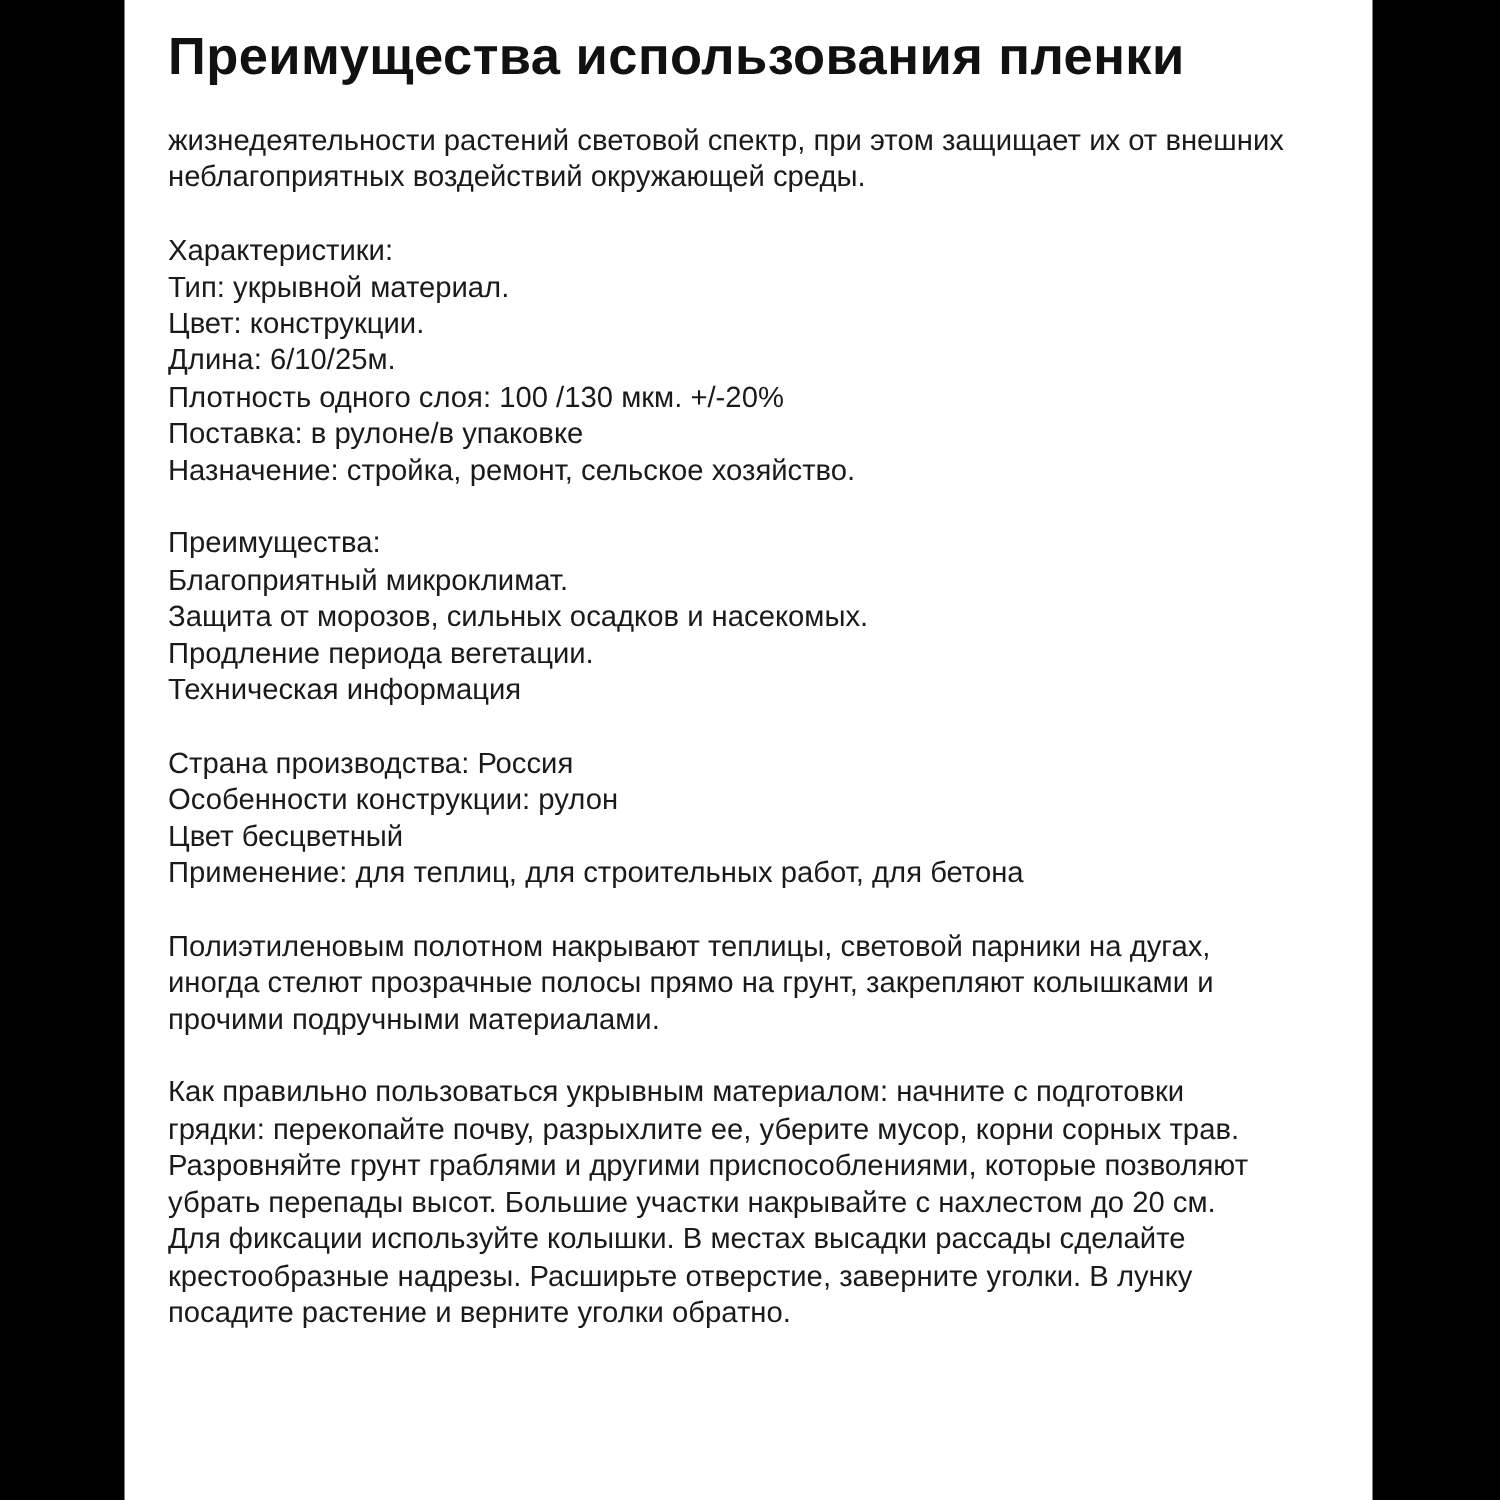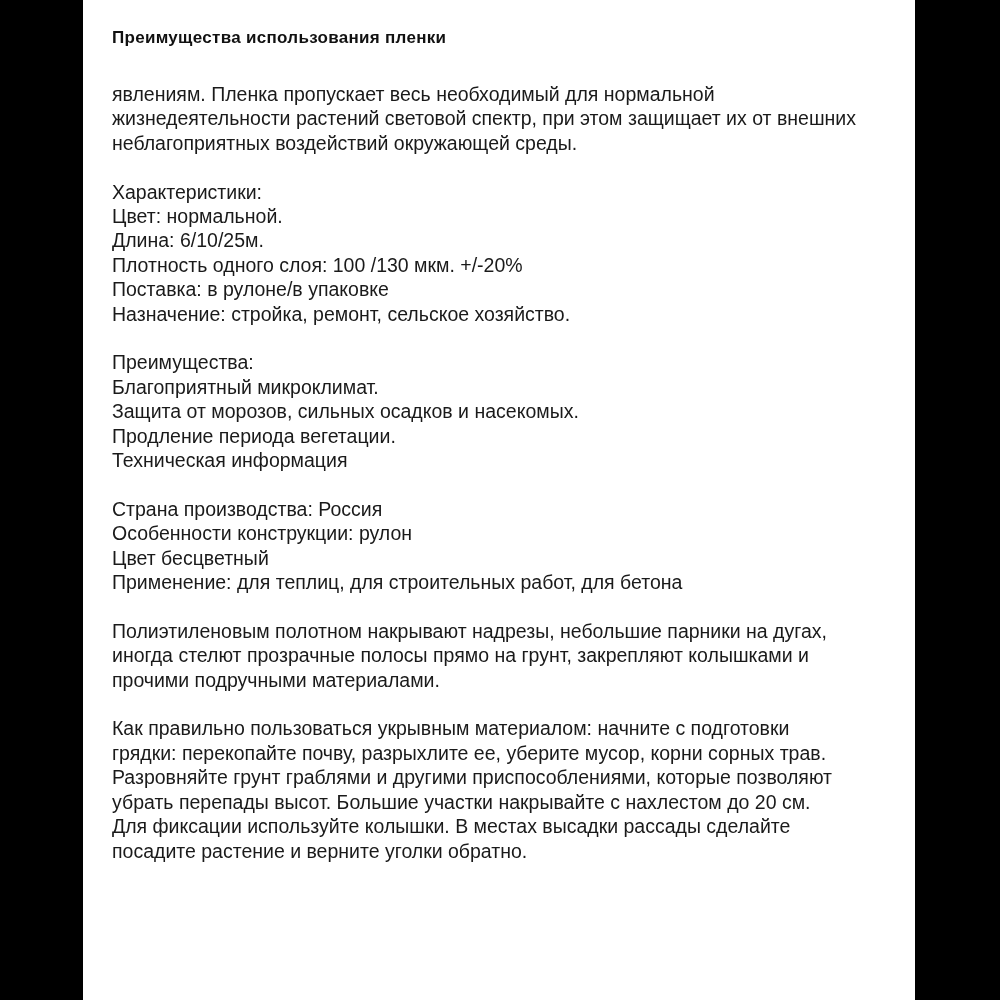--- a/index.html
+++ b/index.html
@@ -35,21 +35,21 @@
   .content {
     padding: 22px 12px 0 29px;
     font-family: "Liberation Sans", sans-serif;
     font-size: 19.5px;
     line-height: 24.4px;
     color: #1a1a1a;
     -webkit-font-smoothing: antialiased;
   }
   .title {
     margin: 0 0 28px 0;
-    font-size: 17px;
+    font-size: 35px;
     line-height: 32px;
     font-weight: 700;
     letter-spacing: 0.3px;
     color: #111111;
   }
   .block { margin: 0 0 24.4px 0; }
   .line  { white-space: nowrap; }
   .bold  { font-weight: 400; }
 </style>
 </head>
@@ -58,28 +58,28 @@
 <div class="stage">
   <div class="side-bar left"></div>
   <div class="side-bar right"></div>
 
   <div class="card">
     <div class="content">
 
       <h1 class="title">Преимущества использования пленки</h1>
 
       <div class="block">
-        <div class="line">явлениям. Пленка пропускает весь необходимый для нормальной</div>
         <div class="line">жизнедеятельности растений световой спектр, при этом защищает их от внешних</div>
         <div class="line">неблагоприятных воздействий окружающей среды.</div>
       </div>
 
       <div class="block">
         <div class="line bold">Характеристики:</div>
-        <div class="line">Цвет: нормальной.</div>
+        <div class="line">Тип: укрывной материал.</div>
+        <div class="line">Цвет: конструкции.</div>
         <div class="line">Длина: 6/10/25м.</div>
         <div class="line">Плотность одного слоя: 100 /130 мкм. +/-20%</div>
         <div class="line">Поставка: в рулоне/в упаковке</div>
         <div class="line">Назначение: стройка, ремонт, сельское хозяйство.</div>
       </div>
 
       <div class="block">
         <div class="line bold">Преимущества:</div>
         <div class="line">Благоприятный микроклимат.</div>
         <div class="line">Защита от морозов, сильных осадков и насекомых.</div>
@@ -88,29 +88,30 @@
       </div>
 
       <div class="block">
         <div class="line">Страна производства: Россия</div>
         <div class="line">Особенности конструкции: рулон</div>
         <div class="line">Цвет бесцветный</div>
         <div class="line">Применение: для теплиц, для строительных работ, для бетона</div>
       </div>
 
       <div class="block">
-        <div class="line">Полиэтиленовым полотном накрывают надрезы, небольшие парники на дугах,</div>
+        <div class="line">Полиэтиленовым полотном накрывают теплицы, световой парники на дугах,</div>
         <div class="line">иногда стелют прозрачные полосы прямо на грунт, закрепляют колышками и</div>
         <div class="line">прочими подручными материалами.</div>
       </div>
 
       <div class="block">
         <div class="line"><span class="bold">Как правильно пользоваться укрывным материалом</span><span>: начните с подготовки</span></div>
         <div class="line">грядки: перекопайте почву, разрыхлите ее, уберите мусор, корни сорных трав.</div>
         <div class="line">Разровняйте грунт граблями и другими приспособлениями, которые позволяют</div>
         <div class="line">убрать перепады высот. Большие участки накрывайте с нахлестом до 20 см.</div>
         <div class="line">Для фиксации используйте колышки. В местах высадки рассады сделайте</div>
+        <div class="line">крестообразные надрезы. Расширьте отверстие, заверните уголки. В лунку</div>
         <div class="line">посадите растение и верните уголки обратно.</div>
       </div>
 
     </div>
   </div>
 </div>
 
 </body></html>

